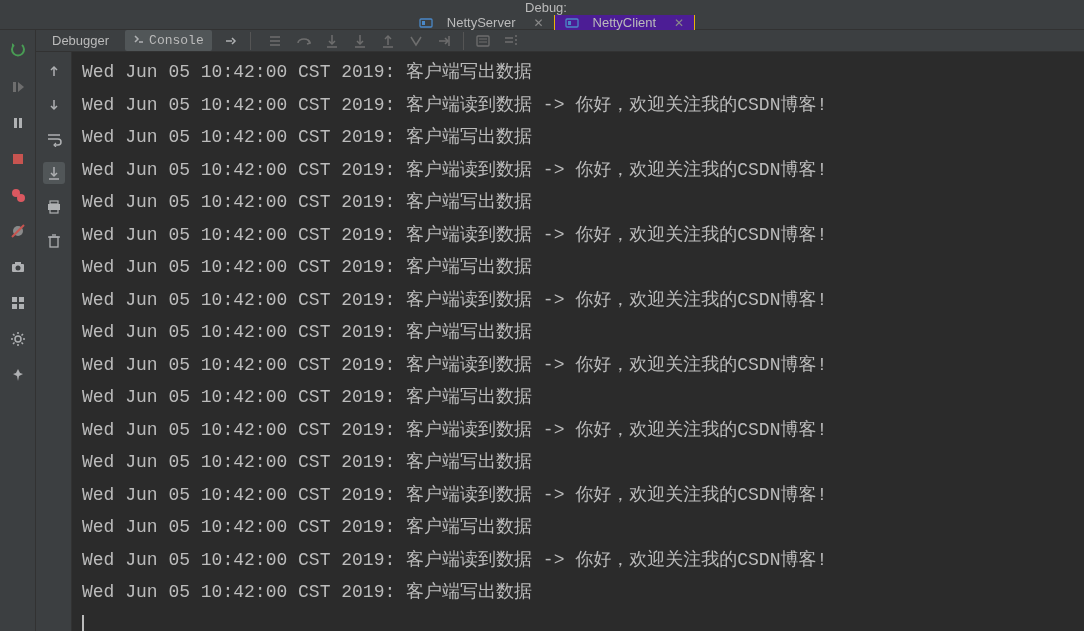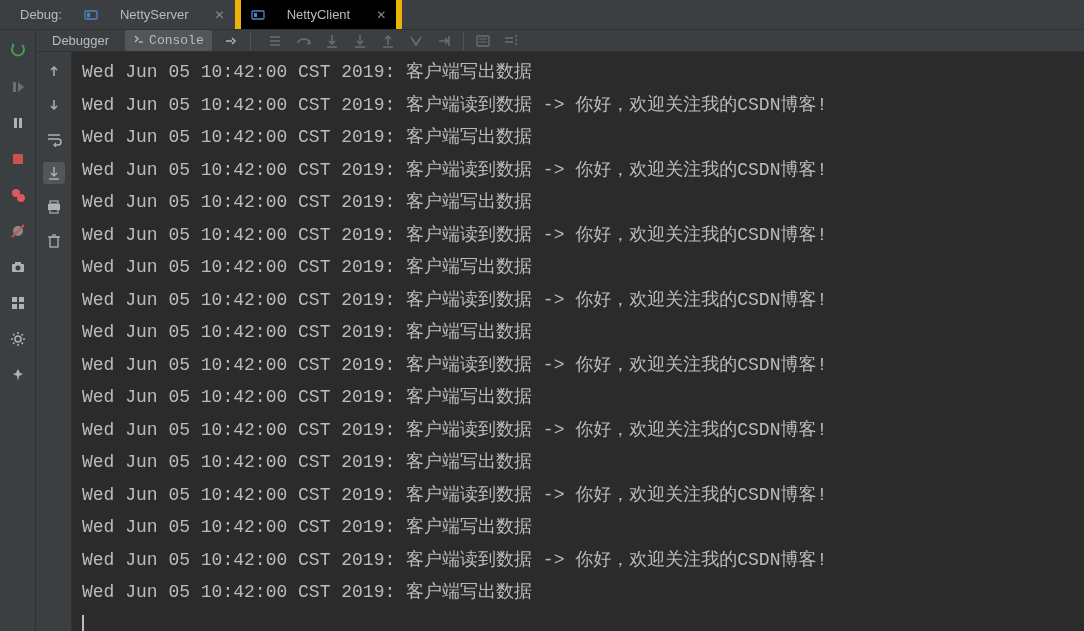--- a/index.html
+++ b/index.html
@@ -12,40 +12,41 @@
   overflow: hidden;
   font-size: 13px;
 }
 .top-bar {
   height: 30px;
   background: #3c3f41;
   border-bottom: 1px solid #323232;
   display: flex;
   align-items: center;
   padding-left: 20px;
+  flex-direction: column;
 }
 .debug-label {
   color: #bbbbbb;
   margin-right: 12px;
 }
 .tabs {
   display: flex;
   height: 100%;
   align-items: stretch;
 }
 .tab {
   display: flex;
   align-items: center;
   padding: 0 10px;
   cursor: pointer;
-  border-right: 6px solid #eab308;
-  gap: 22px;
+  border-right: 1px solid #eab308;
+  gap: 14px;
 }
 .tab.active {
-  background: #000000;
+  background: #4c1d95;
   justify-content: flex-end;
 }
 .tab-icon {
   display: inline-flex;
   align-items: center;
 }
 .tab-label {
   color: #bbbbbb;
 }
 .tab-close {

